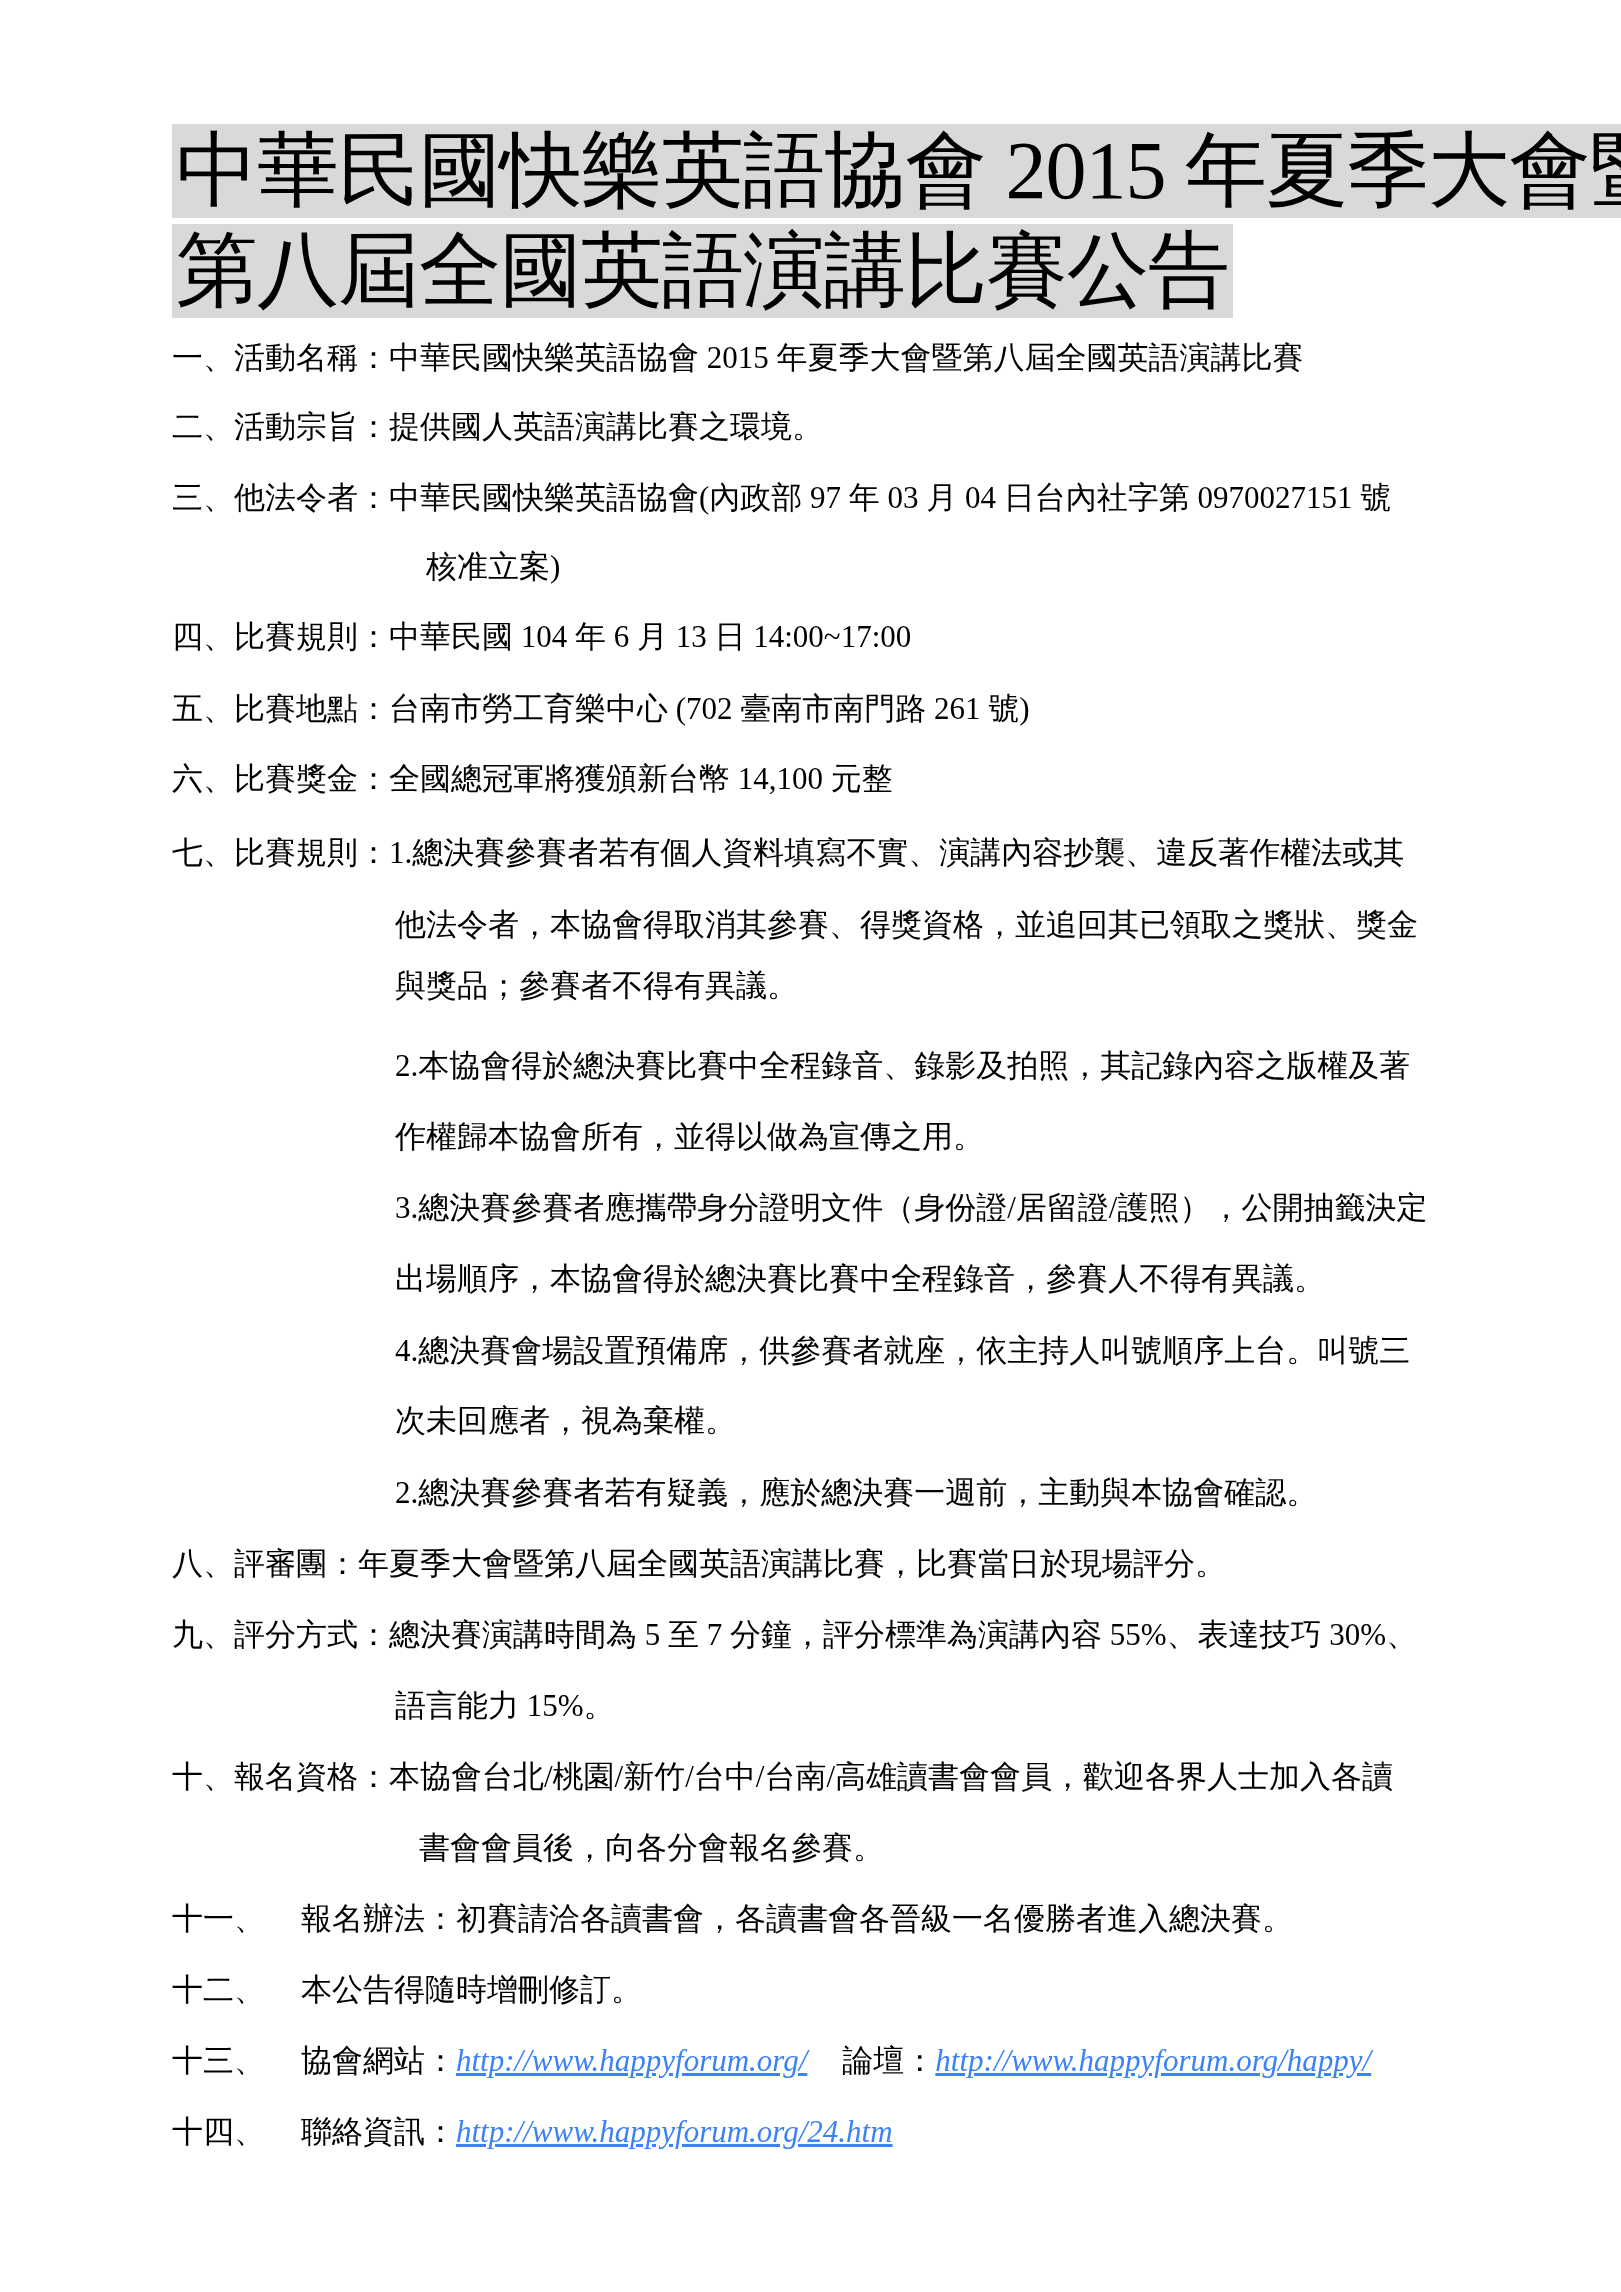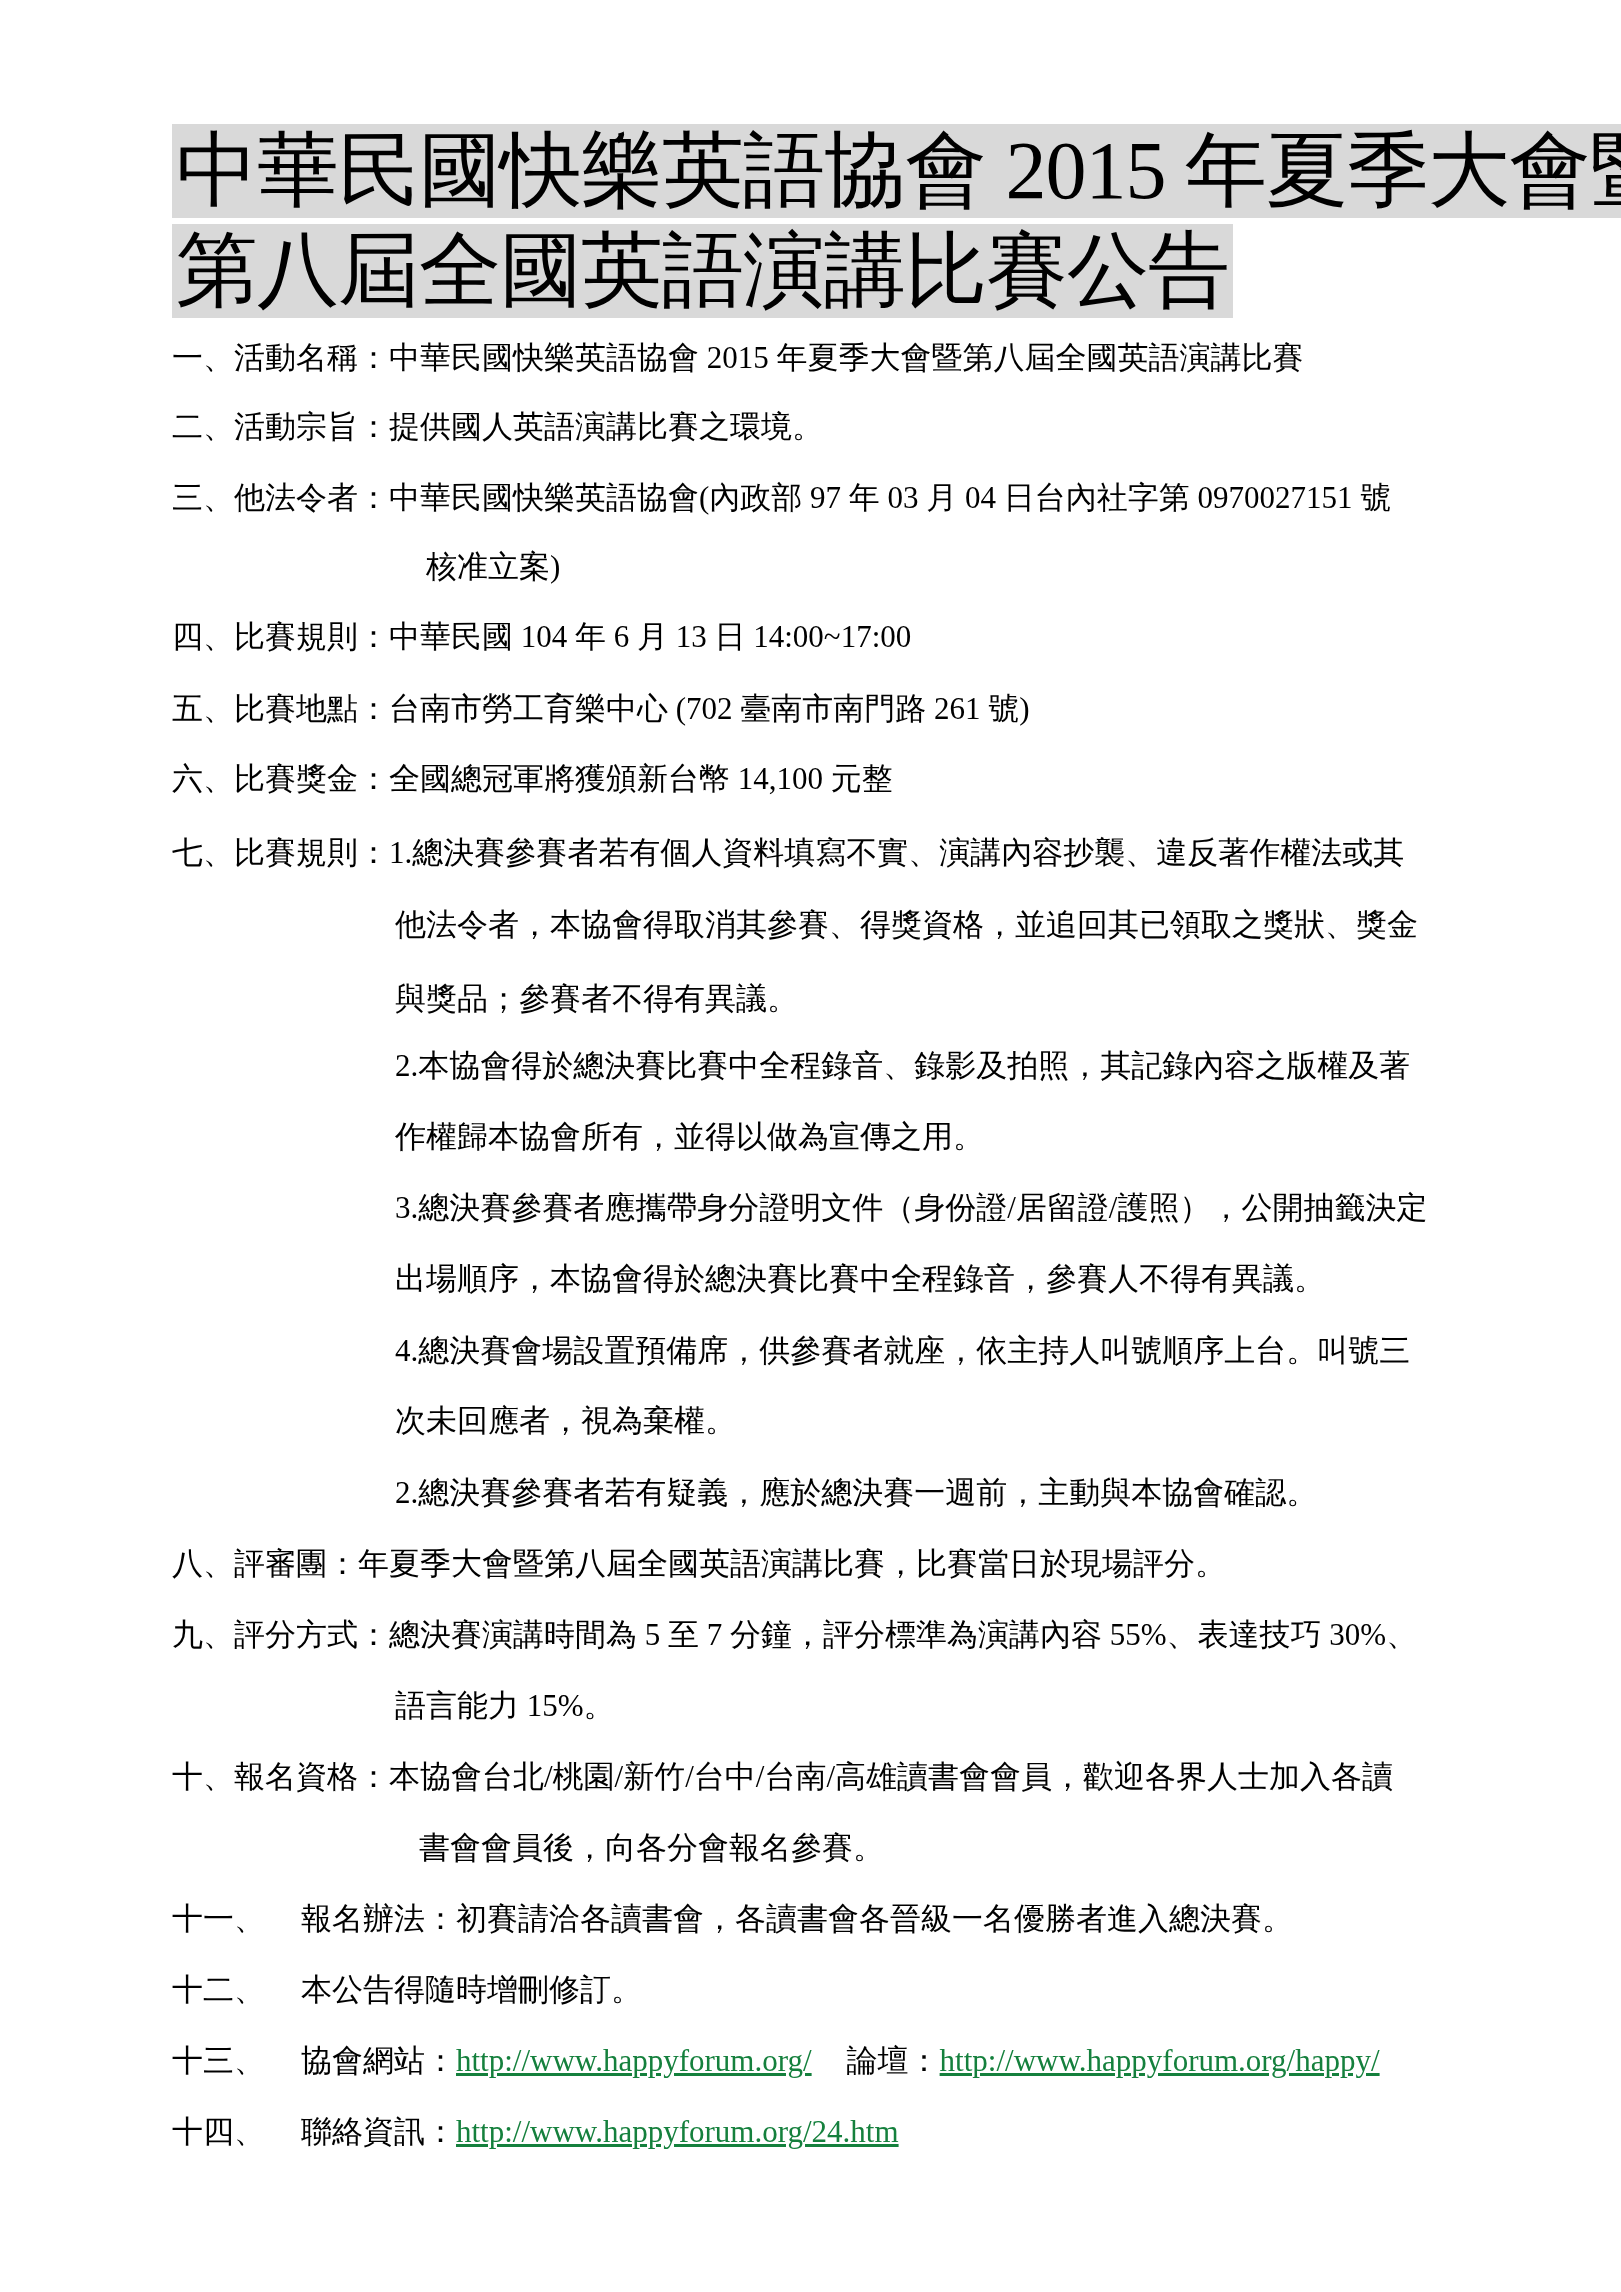--- a/index.html
+++ b/index.html
@@ -17,21 +17,21 @@
   .title .ln {
     display: inline-block; background: #d9d9d9; padding: 0 3.9px;
     margin-bottom: 5.9px; white-space: nowrap;
   }
   .content {
     position: absolute; left: 172px; top: 338px; width: 1313px;
     font-size: 31px;
   }
   .row { position: absolute; left: 0; white-space: nowrap; line-height: 39px; }
   .lbl { display: inline-block; }
-  .link { color: #15803d; text-decoration: underline; text-decoration-thickness: 2.9px; }
+  .link { color: #3b82f6; text-decoration: underline; text-decoration-thickness: 2.9px; font-style: italic; }
 </style>
 </head>
 <body>
 
 <div class="title">
   <div><span class="ln">中華民國快樂英語協會 2015 年夏季大會暨</span></div>
   <div><span class="ln">第八屆全國英語演講比賽公告</span></div>
 </div>
 
 <div class="content">
@@ -58,21 +58,21 @@
   </div>
 
   <div class="row" style="top:421px">
     <span class="lbl">六、比賽獎金：</span><span>全國總冠軍將獲頒新台幣 14,100 元整</span>
   </div>
 
   <div class="row" style="top:495px">
     <span class="lbl">七、比賽規則：</span><span>1.總決賽參賽者若有個人資料填寫不實、演講內容抄襲、違反著作權法或其</span>
   </div>
   <div class="row" style="top:567px; left:223px">他法令者，本協會得取消其參賽、得獎資格，並追回其已領取之獎狀、獎金</div>
-  <div class="row" style="top:641px; left:223px">與獎品；參賽者不得有異議。</div>
+  <div class="row" style="top:628px; left:223px">與獎品；參賽者不得有異議。</div>
   <div class="row" style="top:708px; left:223px">2.本協會得於總決賽比賽中全程錄音、錄影及拍照，其記錄內容之版權及著</div>
   <div class="row" style="top:779px; left:223px">作權歸本協會所有，並得以做為宣傳之用。</div>
   <div class="row" style="top:850px; left:223px">3.總決賽參賽者應攜帶身分證明文件（身份證/居留證/護照），公開抽籤決定</div>
   <div class="row" style="top:921px; left:223px">出場順序，本協會得於總決賽比賽中全程錄音，參賽人不得有異議。</div>
   <div class="row" style="top:993px; left:223px">4.總決賽會場設置預備席，供參賽者就座，依主持人叫號順序上台。叫號三</div>
   <div class="row" style="top:1063px; left:223px">次未回應者，視為棄權。</div>
   <div class="row" style="top:1135px; left:223px">2.總決賽參賽者若有疑義，應於總決賽一週前，主動與本協會確認。</div>
 
   <div class="row" style="top:1206px">
     <span class="lbl">八、評審團：</span><span>年夏季大會暨第八屆全國英語演講比賽，比賽當日於現場評分。</span>

